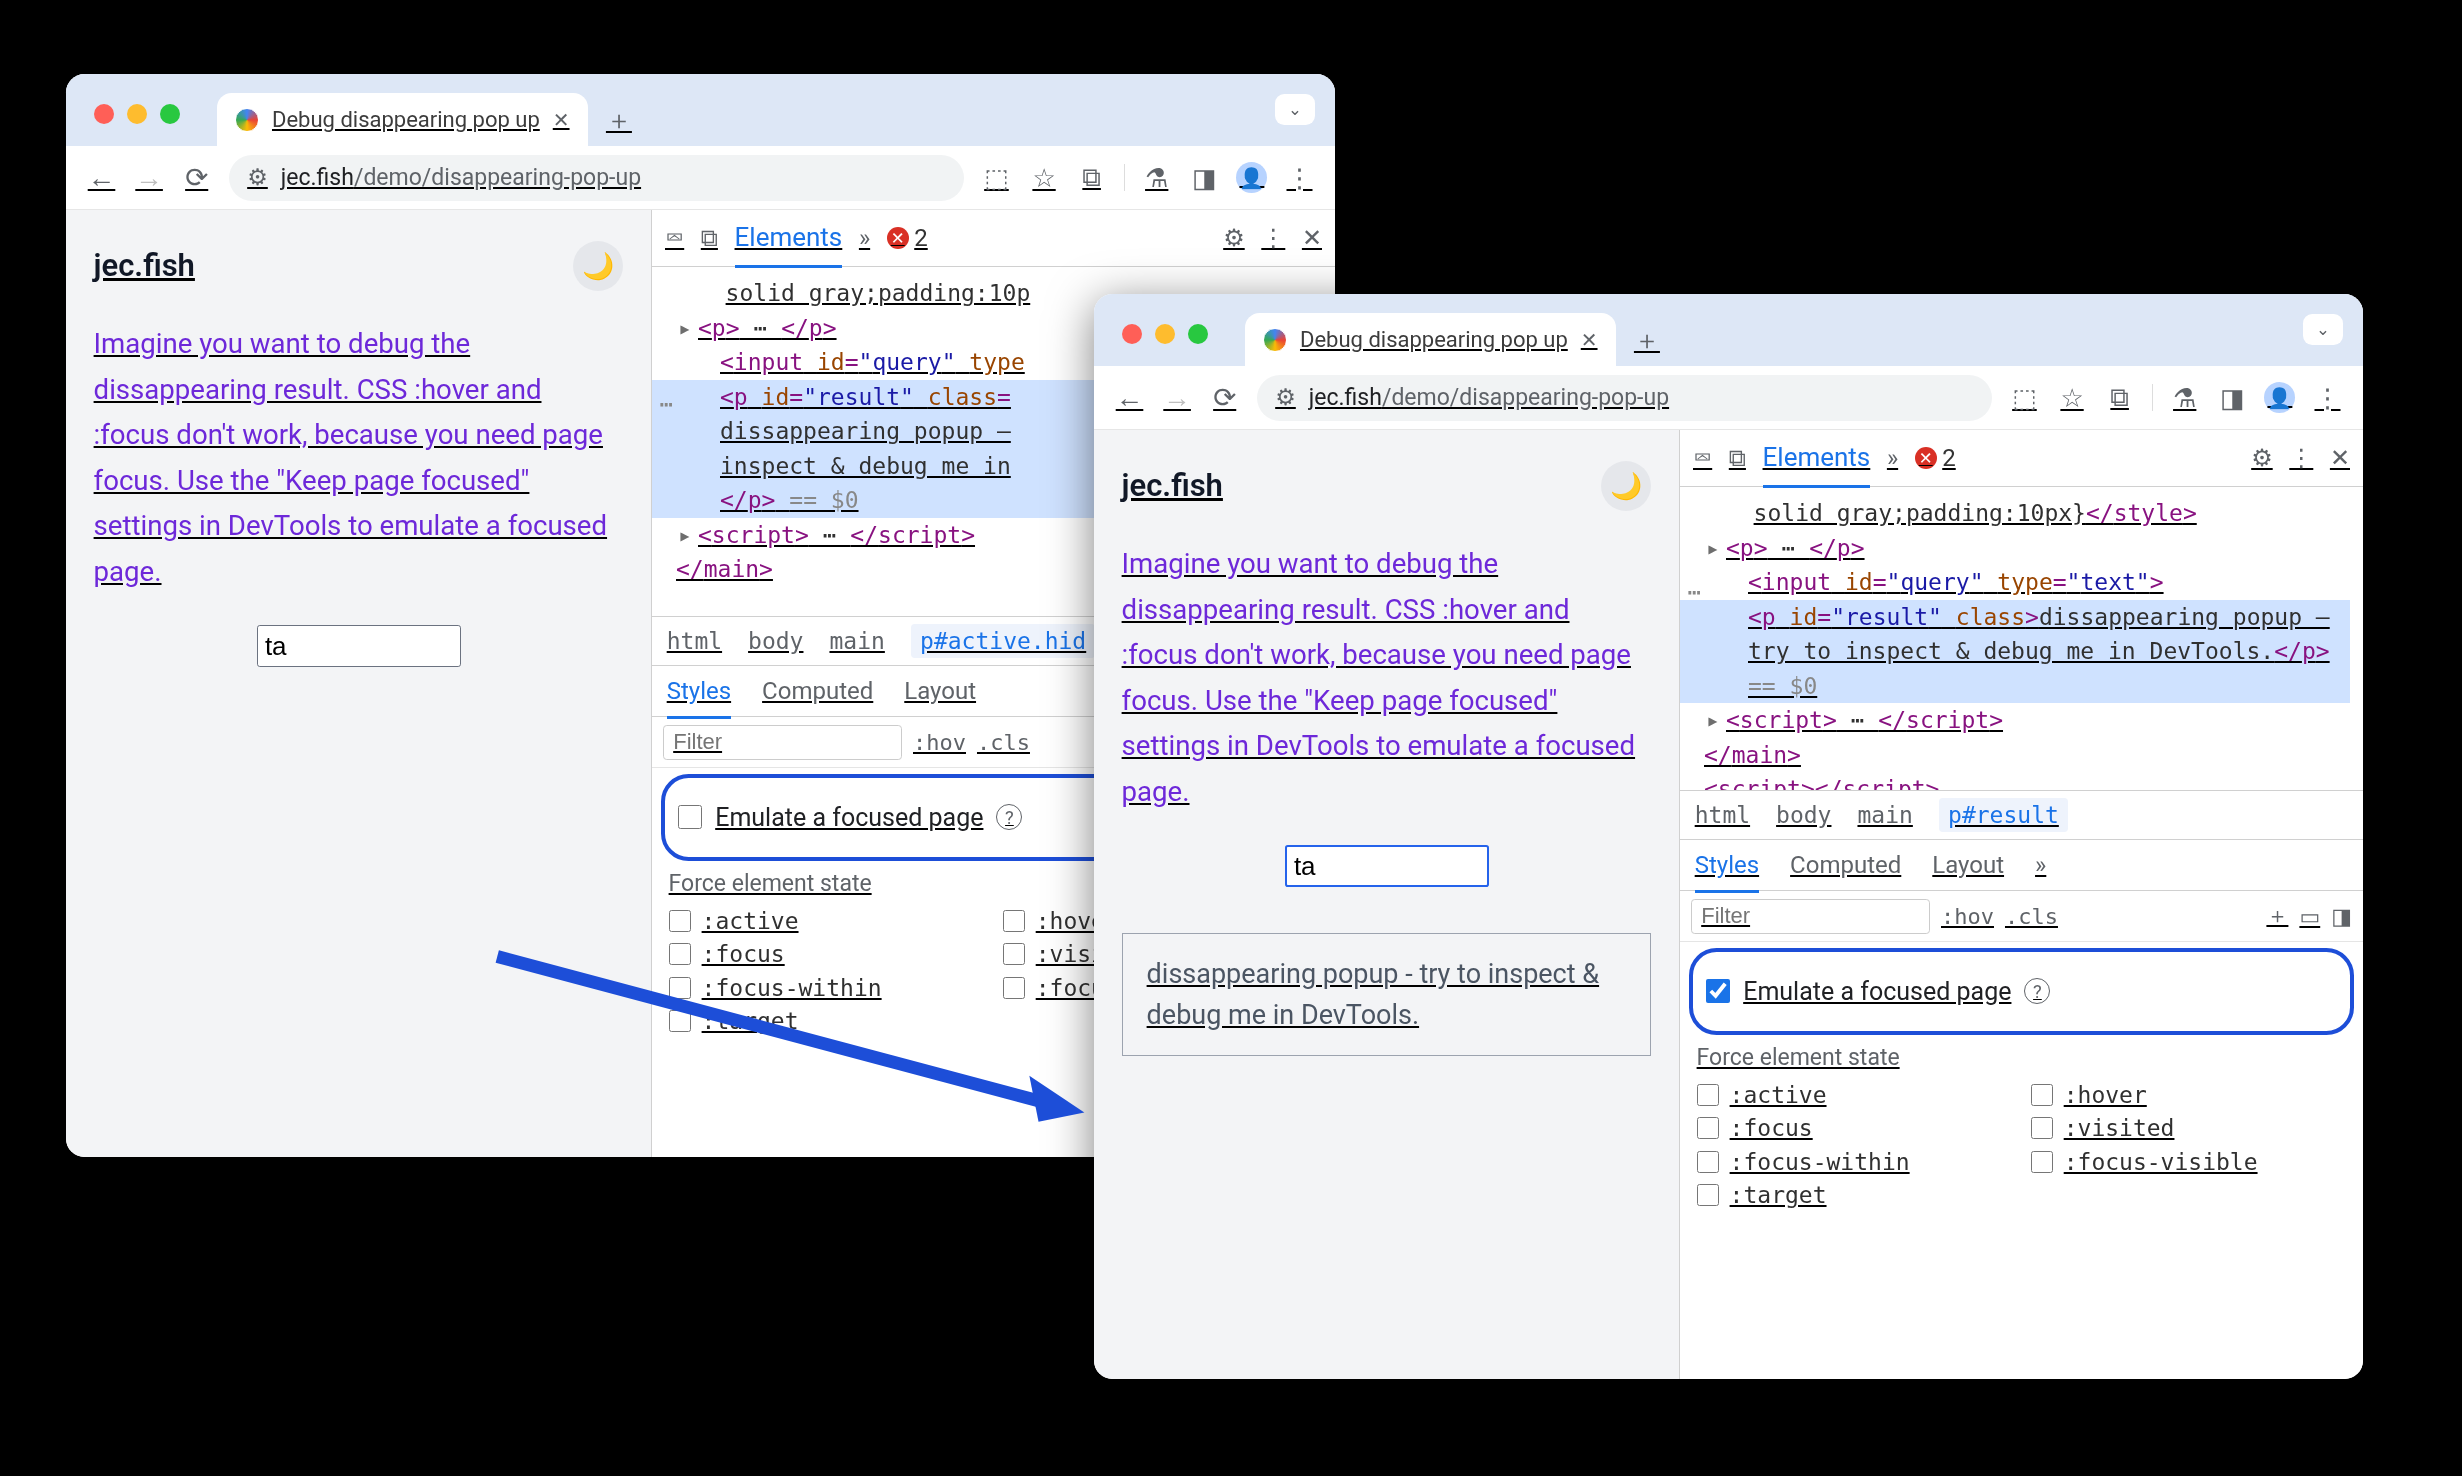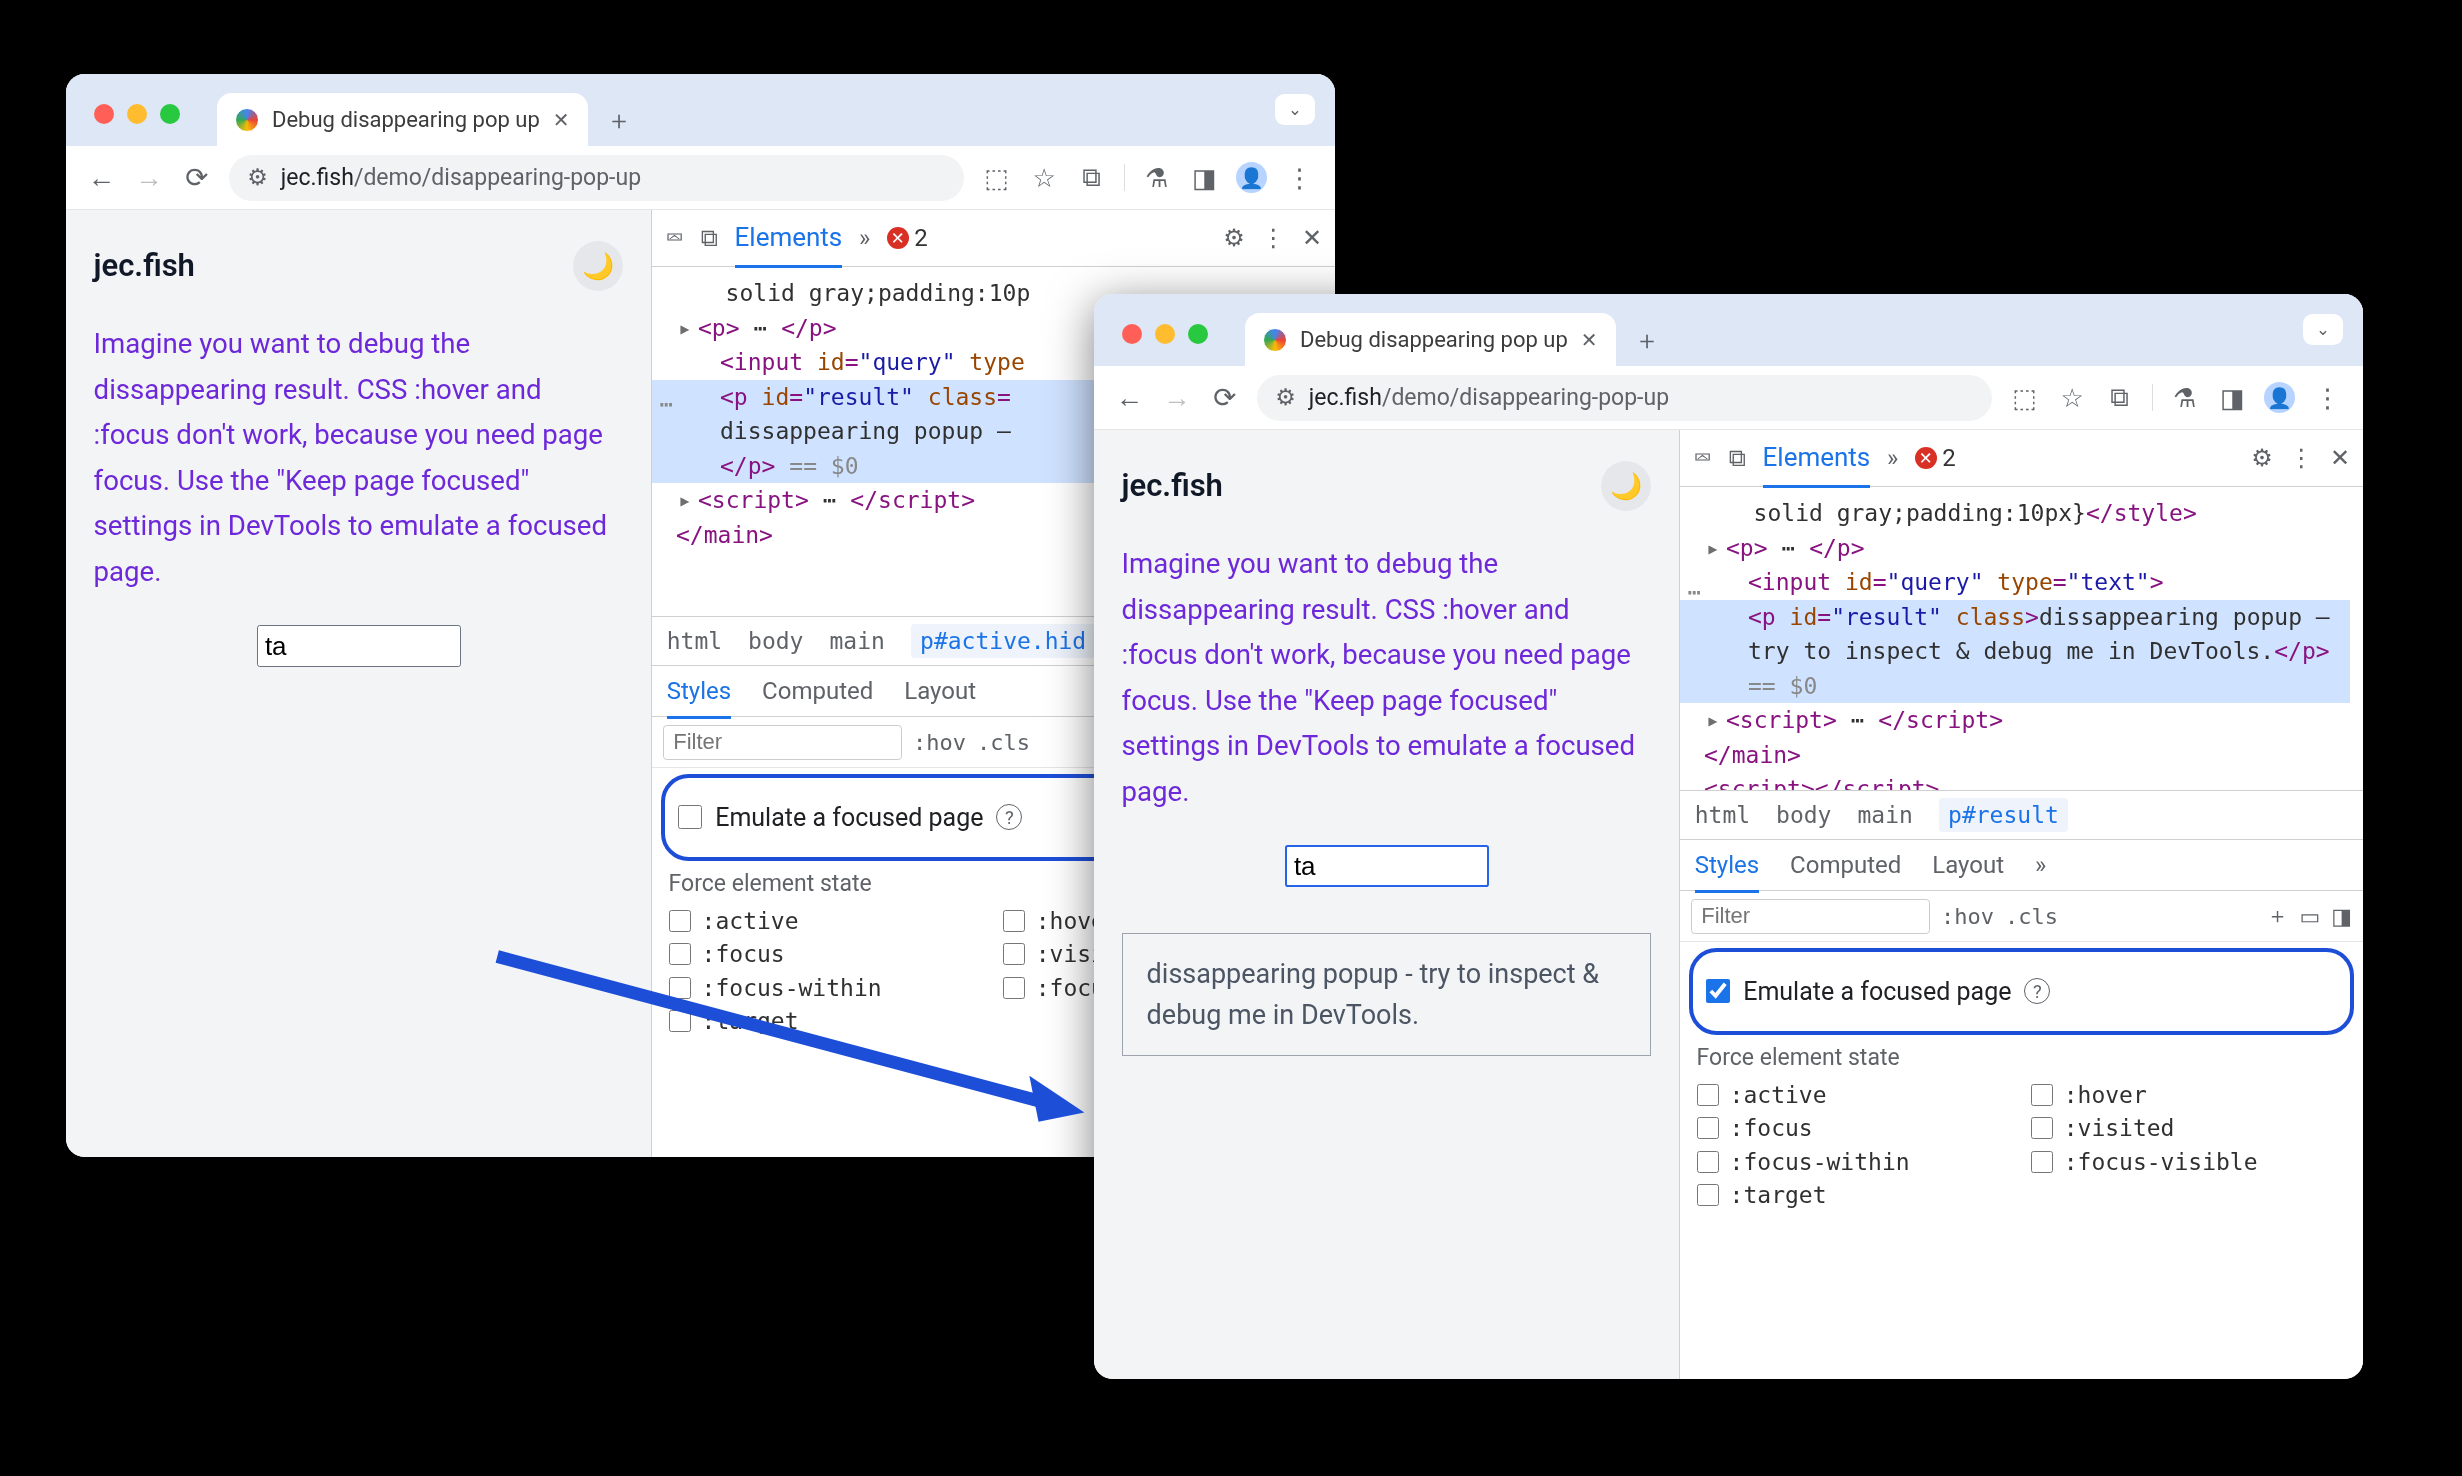--- a/index.html
+++ b/index.html
@@ -12,20 +12,21 @@
     overflow: hidden;
     transform-origin: top left;
     font-size: 26px;
   }
   .window {
     position: absolute;
     background: #fff;
     border-radius: 18.4px;
     box-shadow: 0 9.2px 46px rgba(0,0,0,0.5);
     overflow: hidden;
+    text-decoration: underline;
   }
   
   .tabstrip {
     background: #dde7f6;
     height: 72px;
     display: flex;
     align-items: flex-end;
     padding-left: 27.6px;
     position: relative;
   }
@@ -264,20 +265,21 @@
         </div>
       </div>
 
       <div class="dom" style="height:349px;">
         <span class="dots" style="top:120px;">⋯</span>
         <div style="padding-left:27.6px;"><span class="txt">solid gray;padding:10p</span></div>
         <div><span class="arrow">▸</span><span class="tag">&lt;<span>p</span>&gt;</span><span class="txt"> ⋯ </span><span class="tag">&lt;/<span>p</span>&gt;</span></div>
         <div style="padding-left:22px;"><span class="tag">&lt;<span>input</span> <span class="attr">id</span>=<span class="val">"<span>query</span>"</span> <span class="attr">type</span></span></div>
         <div class="hl" style="padding-left:68px;"><span class="tag">&lt;<span>p</span> <span class="attr">id</span>=<span class="val">"<span>result</span>"</span> <span class="attr">class</span>=</span></div>
         <div class="hl" style="padding-left:68px;"><span class="txt">dissappearing popup –</span></div>
+        <div class="hl" style="padding-left:68px;"><span class="txt">inspect &amp; debug me in</span></div>
         <div class="hl" style="padding-left:68px;"><span class="tag">&lt;/<span>p</span>&gt;</span> <span class="dollar">== $0</span></div>
         <div><span class="arrow">▸</span><span class="tag">&lt;<span>script</span>&gt;</span><span class="txt"> ⋯ </span><span class="tag">&lt;/<span>script</span>&gt;</span></div>
         <div style="margin-left:-22px;"><span class="tag">&lt;/<span>main</span>&gt;</span></div>
       </div>
 
       <div class="crumbs">
         <span>html</span>
         <span>body</span>
         <span>main</span>
         <span class="active">p#active.hid</span>

